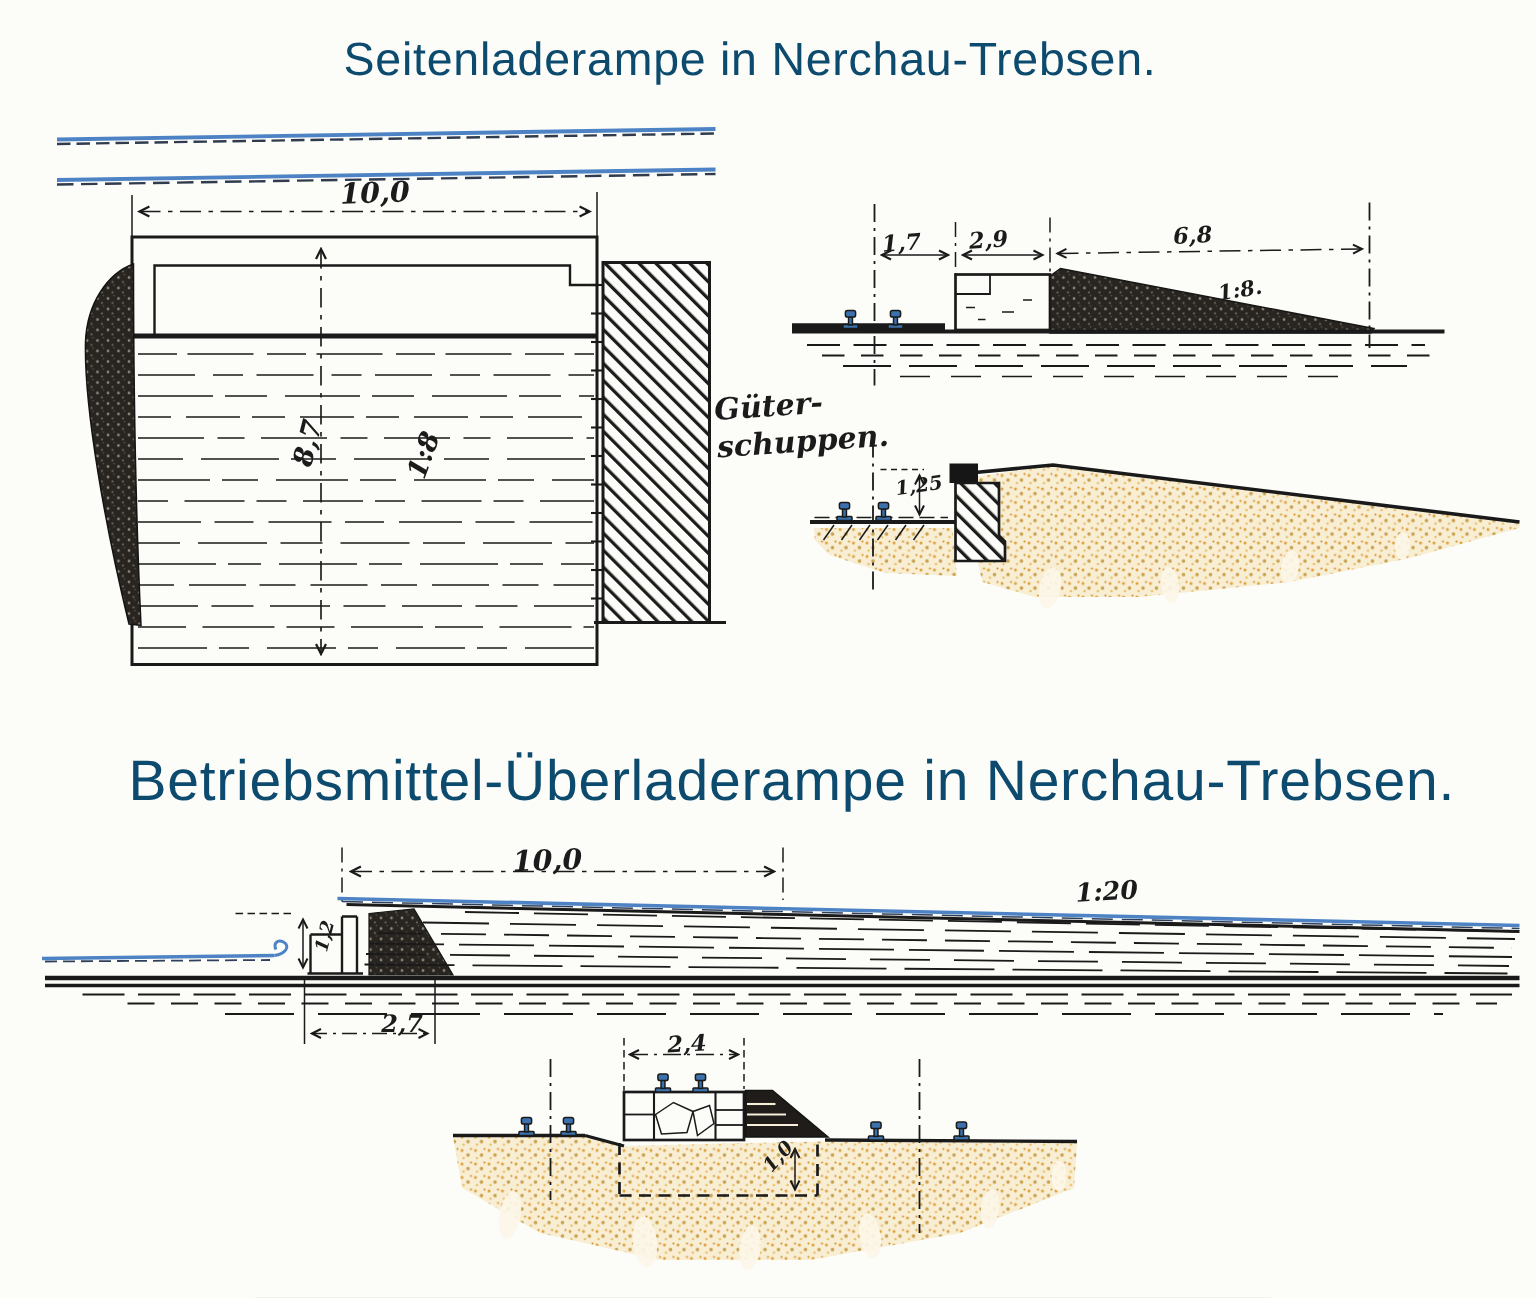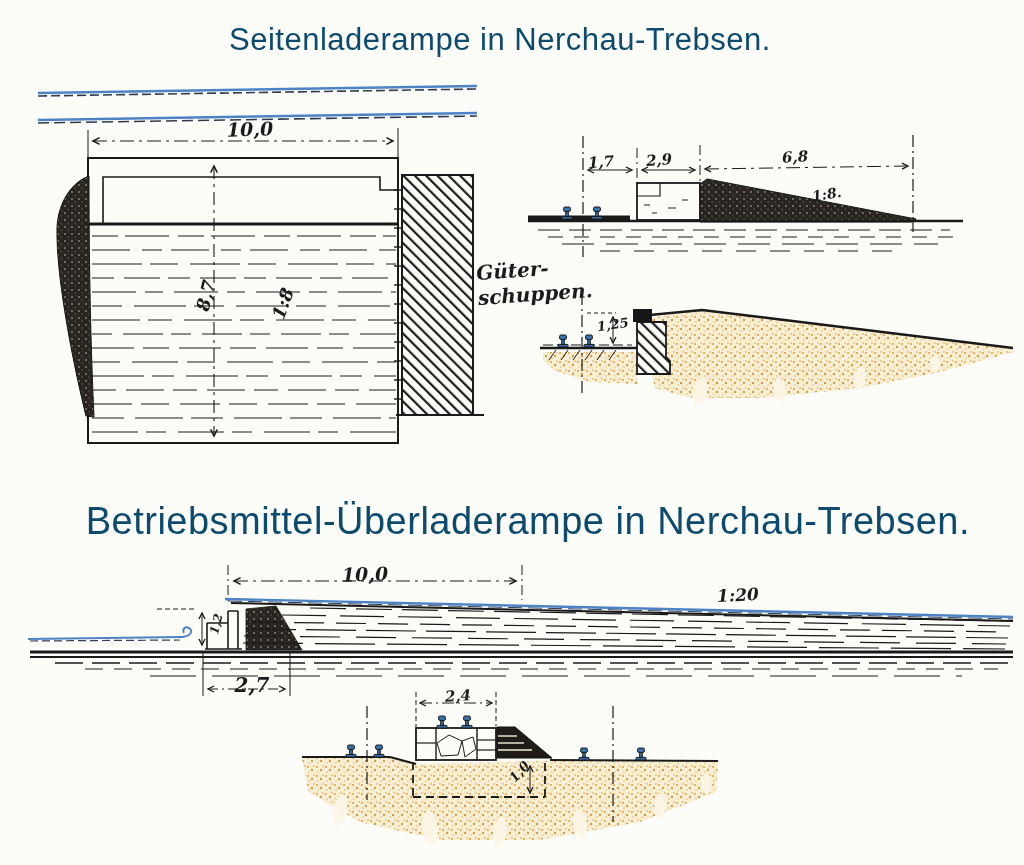--- a/index.html
+++ b/index.html
@@ -277,18 +277,18 @@
   <div class="lbl" style="left:782px;top:148px;font-size:15px;transform:rotate(-3deg);">6,8</div>
   <div class="lbl" style="left:812px;top:186px;font-size:14px;transform:rotate(-9deg);">1:8.</div>
 
   <div class="lbl" style="left:597px;top:317px;font-size:13px;transform:rotate(-8deg);">1,25</div>
 
   <div class="title" style="left:50px;top:500px;width:920px;font-size:38px;text-align:right;">Betriebsmittel-Überladerampe in Nerchau-Trebsen.</div>
 
   <div class="lbl" style="left:325px;top:563px;width:80px;text-align:center;font-size:19px;transform:rotate(-2deg);">10,0</div>
   <div class="lbl" style="left:717px;top:585px;font-size:17px;transform:rotate(-3deg);">1:20</div>
   <div class="lbl" style="left:206px;top:617px;font-size:12px;transform:rotate(-76deg);">1,2</div>
-  <div class="lbl" style="left:222px;top:673px;width:60px;text-align:center;font-size:20px;">2,7</div>
+  <div class="lbl" style="left:222px;top:673px;width:60px;text-align:right;font-size:16px;">2,7</div>
 
   <div class="lbl" style="left:428px;top:687px;width:60px;text-align:center;font-size:15px;transform:rotate(-3deg);">2,4</div>
   <div class="lbl" style="left:508px;top:764px;font-size:13px;transform:rotate(-48deg);">1,0</div>
 
 </div>
 
 </body></html>

